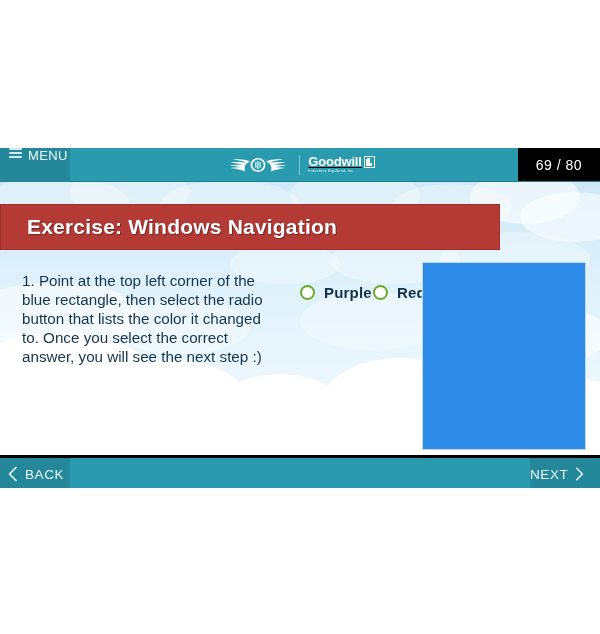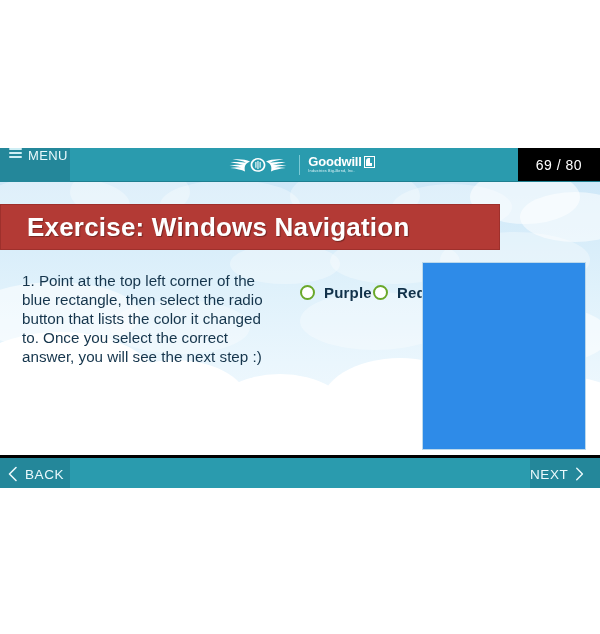--- a/index.html
+++ b/index.html
@@ -110,21 +110,21 @@
   .brand-divider {
     width: 1px; height: 20px;
     background: #8fd4de;
     opacity: .8;
   }
   .gw-block {
     display: flex;
     flex-direction: column;
     line-height: 1;
   }
-  .gw-row { display: flex; align-items: flex-end; gap: 2px; }
+  .gw-row { display: flex; align-items: flex-end; gap: 2px; text-decoration: underline; }
   .gw-title {
     color: #ffffff;
     font-size: 13px;
     font-weight: bold;
     letter-spacing: -0.2px;
     white-space: nowrap;
   }
   .gw-mark {
     width: 11px; height: 12px;
     border: 1.4px solid #ffffff;
@@ -197,21 +197,21 @@
     width: 500px;
     height: 46px;
     background: #b33a35;
     border: 1px solid #9e302c;
     box-sizing: border-box;
     display: flex;
     align-items: center;
   }
   .title-text {
     color: #ffffff;
-    font-size: 26px;
+    font-size: 21px;
     font-weight: bold;
     letter-spacing: 0.2px;
     padding-left: 26px;
     text-shadow: 1px 1px 1px rgba(0,0,0,0.35);
     white-space: nowrap;
   }
 
   
   .instructions {
     position: absolute;

